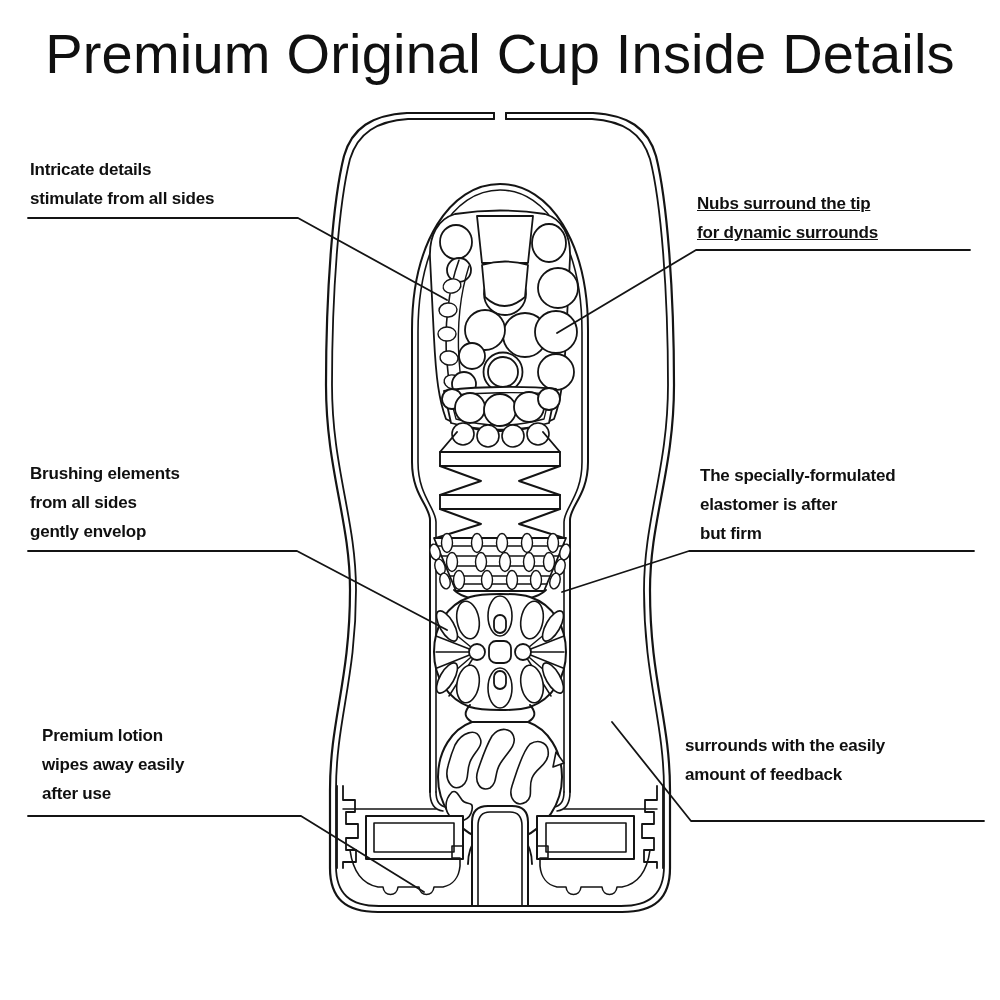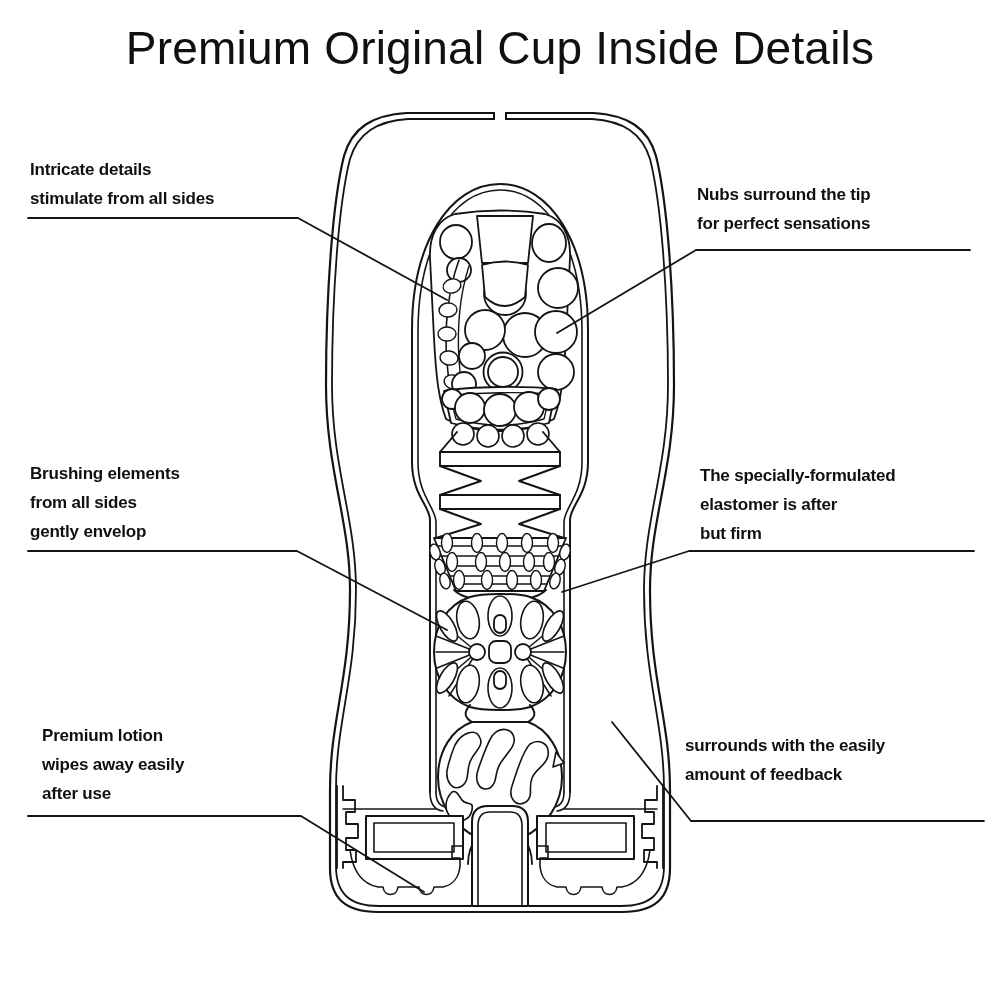--- a/index.html
+++ b/index.html
@@ -1,25 +1,25 @@
 <!DOCTYPE html>
 <html><head>
 <meta charset="utf-8">
 <style>
   html,body{margin:0;padding:0;background:#fff;}
   #stage{position:relative;width:1000px;height:1000px;background:#fff;overflow:hidden;
          font-family:"Liberation Sans","DejaVu Sans",sans-serif;color:#101010;}
   #art{position:absolute;left:0;top:0;width:1000px;height:1000px;}
   .title{position:absolute;top:21px;left:0;width:1000px;text-align:center;
-         font-size:46px;font-weight:400;letter-spacing:.2px;white-space:nowrap;}
+         font-size:56px;font-weight:400;letter-spacing:.2px;white-space:nowrap;}
   .callout{position:absolute;font-size:17px;font-weight:bold;line-height:29px;
            letter-spacing:-0.2px;white-space:nowrap;}
   .callout span{display:block;}
   .c-tl{left:30px;top:155px;}
-  .c-tr{left:697px;top:180px;}
+  .c-tr{left:697px;top:189px;text-decoration:underline;}
   .c-ml{left:30px;top:459px;}
   .c-mr{left:700px;top:461px;}
   .c-bl{left:42px;top:721px;}
   .c-br{left:685px;top:731px;}
   svg *{vector-effect:non-scaling-stroke;}
 </style>
 </head>
 <body>
 
 <div id="stage">
@@ -187,21 +187,21 @@
     </g>
   </svg>
 
   <div class="callout c-tl">
     <span>Intricate details</span>
     <span>stimulate from all sides</span>
   </div>
 
   <div class="callout c-tr">
     <span>Nubs surround the tip</span>
-    <span>for perfect sensations</span>
+    <span>for dynamic surrounds</span>
   </div>
 
   <div class="callout c-ml">
     <span>Brushing elements</span>
     <span>from all sides</span>
     <span>gently envelop</span>
   </div>
 
   <div class="callout c-mr">
     <span>The specially-formulated</span>

